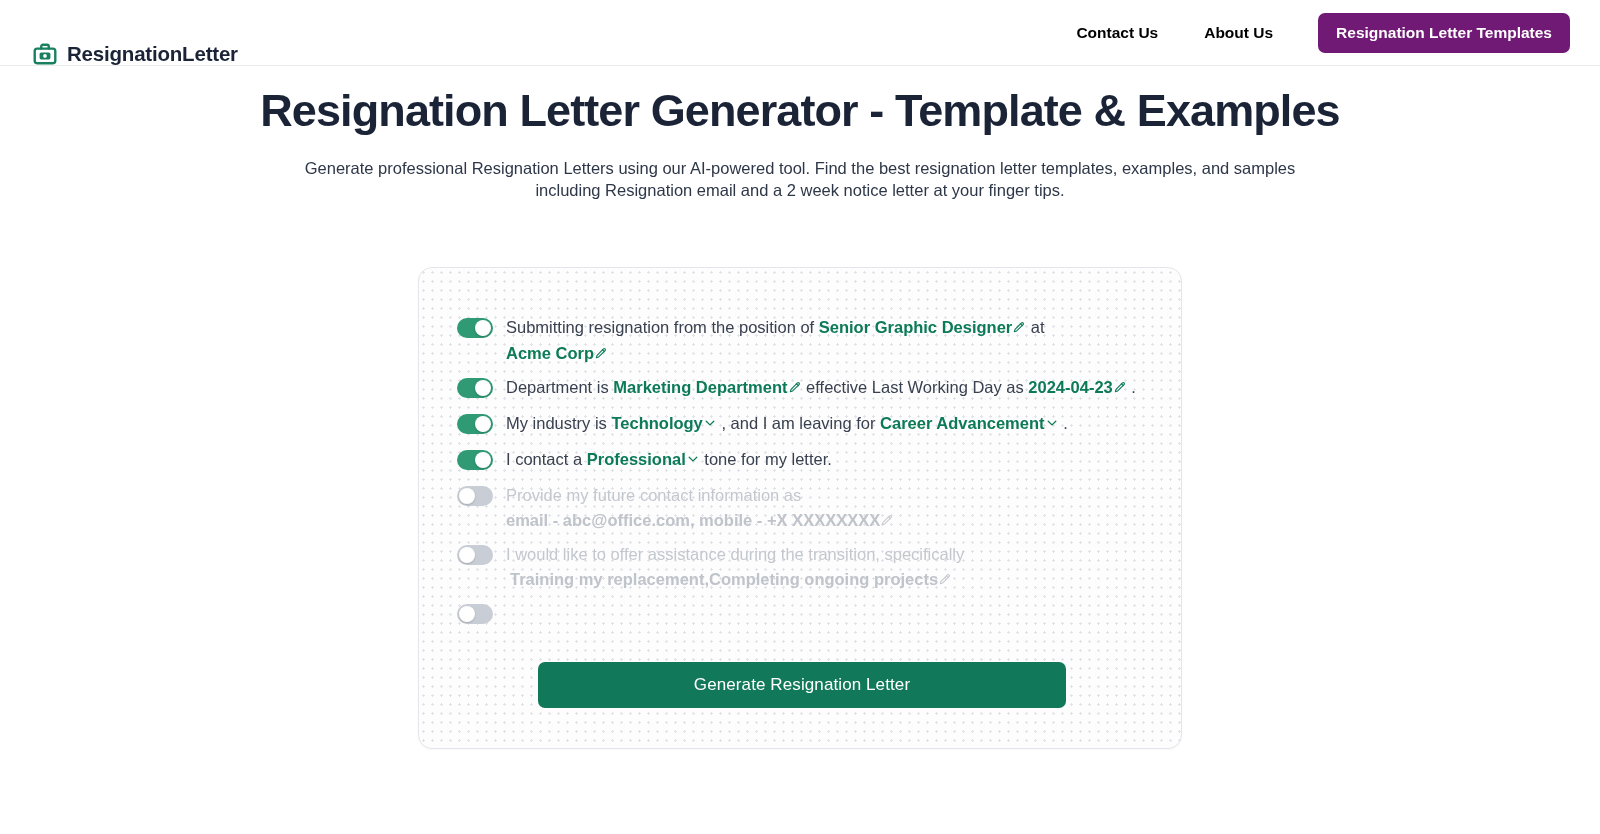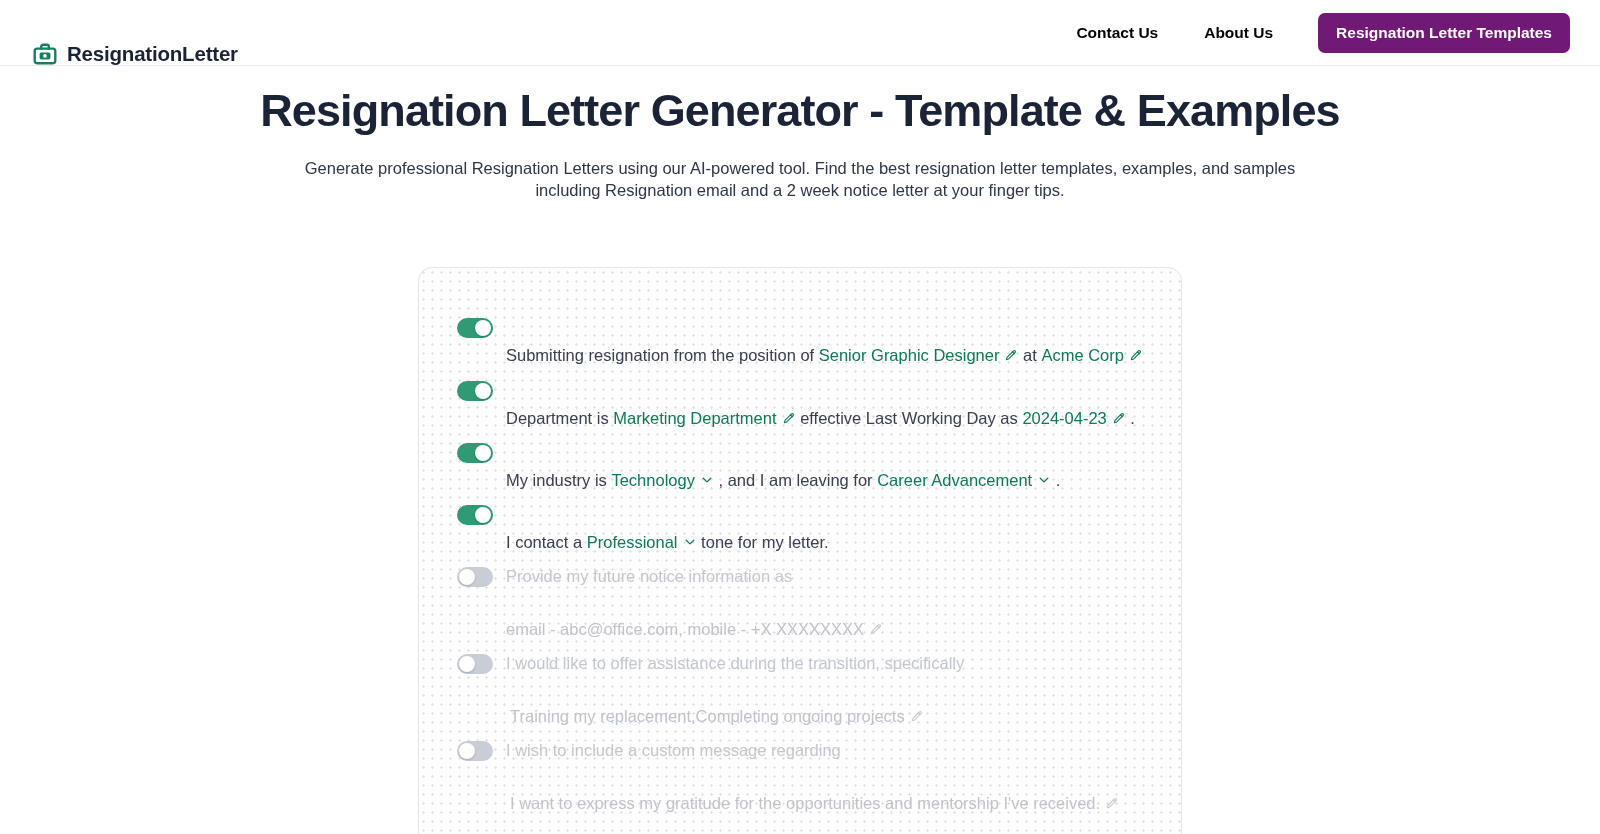--- a/index.html
+++ b/index.html
@@ -153,26 +153,24 @@
     box-shadow: 0 1px 2px rgba(0,0,0,0.18);
     transition: left .15s;
   }
   .toggle.on .knob { left: 18px; }
 
   .static-txt { white-space: pre; }
 
   .field {
     display: inline-flex;
     align-items: baseline;
-    gap: 5px;
     color: #0c7a56;
-    font-weight: 400;
+    font-weight: 700;
     cursor: pointer;
     white-space: pre;
-    margin-top: 28px;
   }
   .field .val { text-decoration: none; }
 
   .pencil, .chev { flex: 0 0 auto; display: inline-block; position: relative; top: 1px; }
   .pencil svg, .chev svg { display: block; }
 
   
   .row.off .row-text { color: #c3c7ce; }
   .row.off .field { color: #bfc3ca; }
   .row.off .pencil svg path,
@@ -287,21 +285,21 @@
                   <path d="M5.5 9l6.5 6.2L18.5 9" stroke="#0c7a56" stroke-width="2.2" stroke-linecap="round" stroke-linejoin="round"></path>
                 </svg></span></span>
             <span class="static-txt"> tone for my letter.</span>
           </div>
         </div>
         <div class="row off">
           <div class="toggle">
             <span class="knob"></span>
           </div>
           <div class="row-text">
-            <span class="static-txt">Provide my future notice information as </span>
+            <span class="static-txt">Provide my future contact information as </span>
             <span class="field"><span class="val">email - abc@office.com, mobile - +X XXXXXXXX</span><span class="pencil"><svg viewBox="0 0 24 24" width="14" height="14" fill="none">
                   <path d="M4 20l1.2-4 11-11a1.9 1.9 0 012.7 0l.1.1a1.9 1.9 0 010 2.7l-11 11L4 20z" stroke="#0c7a56" stroke-width="1.9" stroke-linejoin="round"></path>
                   <line x1="14.4" y1="6.4" x2="17.8" y2="9.8" stroke="#0c7a56" stroke-width="1.9" stroke-linecap="round"></line>
                 </svg></span></span>
           </div>
         </div>
         <div class="row off">
           <div class="toggle">
             <span class="knob"></span>
           </div>
@@ -314,31 +312,20 @@
                     <path d="M4 20l1.2-4 11-11a1.9 1.9 0 012.7 0l.1.1a1.9 1.9 0 010 2.7l-11 11L4 20z" stroke="#0c7a56" stroke-width="1.9" stroke-linejoin="round"></path>
                     <line x1="14.4" y1="6.4" x2="17.8" y2="9.8" stroke="#0c7a56" stroke-width="1.9" stroke-linecap="round"></line>
                   </svg></span></span>
             </div>
           </div>
         </div>
         <div class="row off">
           <div class="toggle">
             <span class="knob"></span>
           </div>
-          <div class="row-text">
-            <div class="row-line" style="width:100%">
-              <span class="static-txt">I wish to include a custom message regarding</span>
-            </div>
-            <div class="row-line" style="width:100%;padding-left:4px">
-              <span class="field"><span class="val">I want to express my gratitude for the opportunities and mentorship I've received.</span><span class="pencil"><svg viewBox="0 0 24 24" width="14" height="14" fill="none">
-                    <path d="M4 20l1.2-4 11-11a1.9 1.9 0 012.7 0l.1.1a1.9 1.9 0 010 2.7l-11 11L4 20z" stroke="#0c7a56" stroke-width="1.9" stroke-linejoin="round"></path>
-                    <line x1="14.4" y1="6.4" x2="17.8" y2="9.8" stroke="#0c7a56" stroke-width="1.9" stroke-linecap="round"></line>
-                  </svg></span></span>
-            </div>
-          </div>
         </div>
       </div>
 
     <div class="cta-wrap">
       <button class="cta-btn">Generate Resignation Letter</button>
     </div>
 
   </div>
 </section>
 

